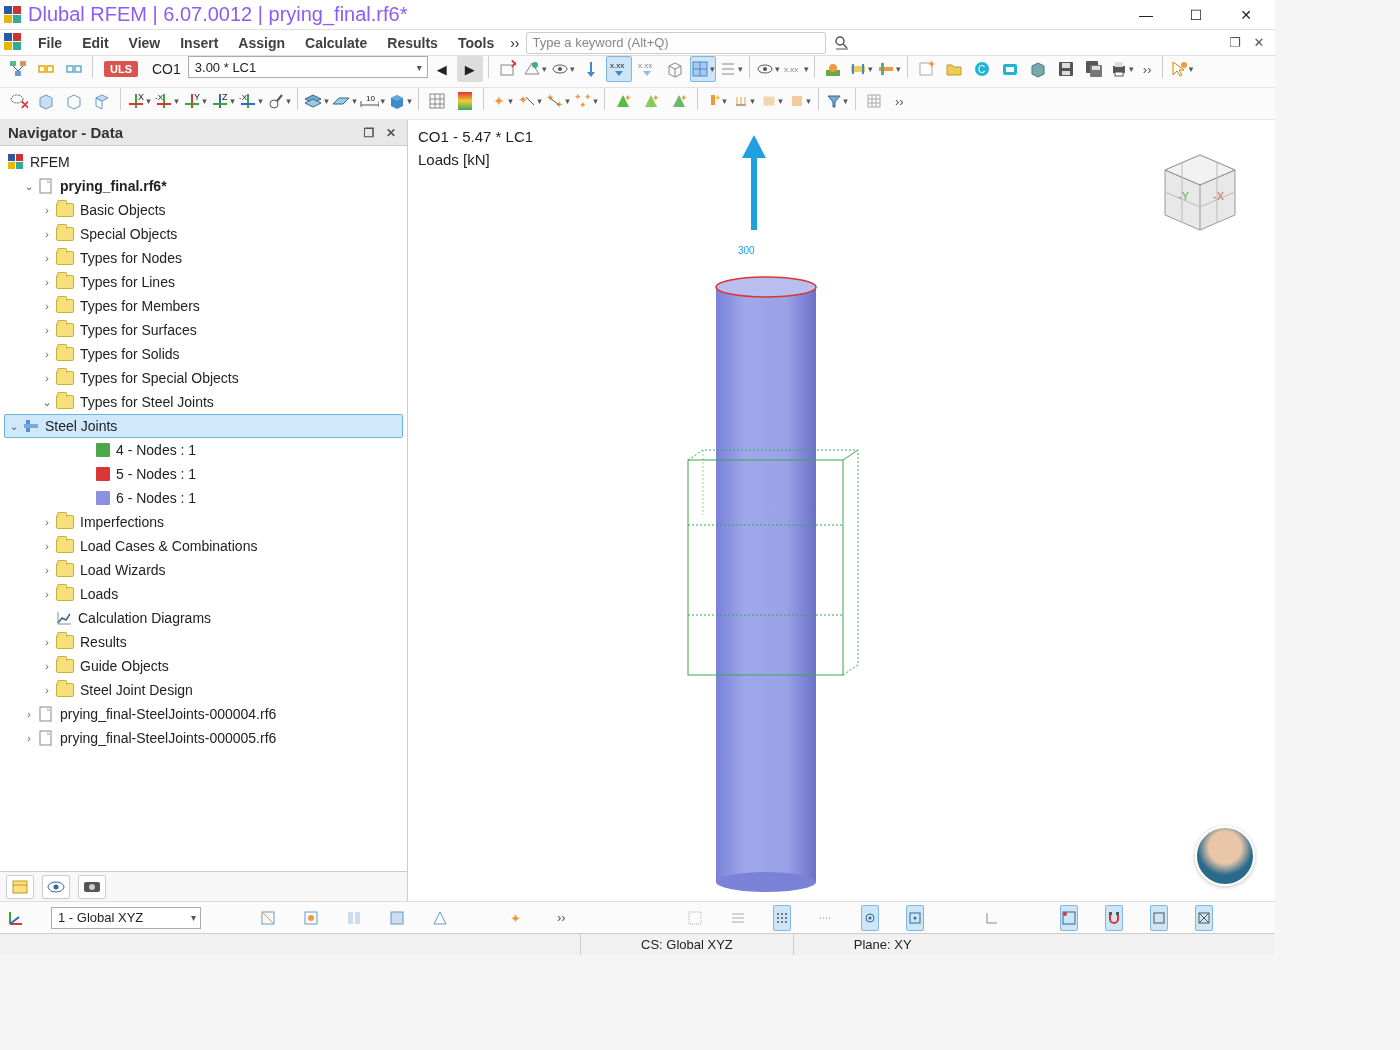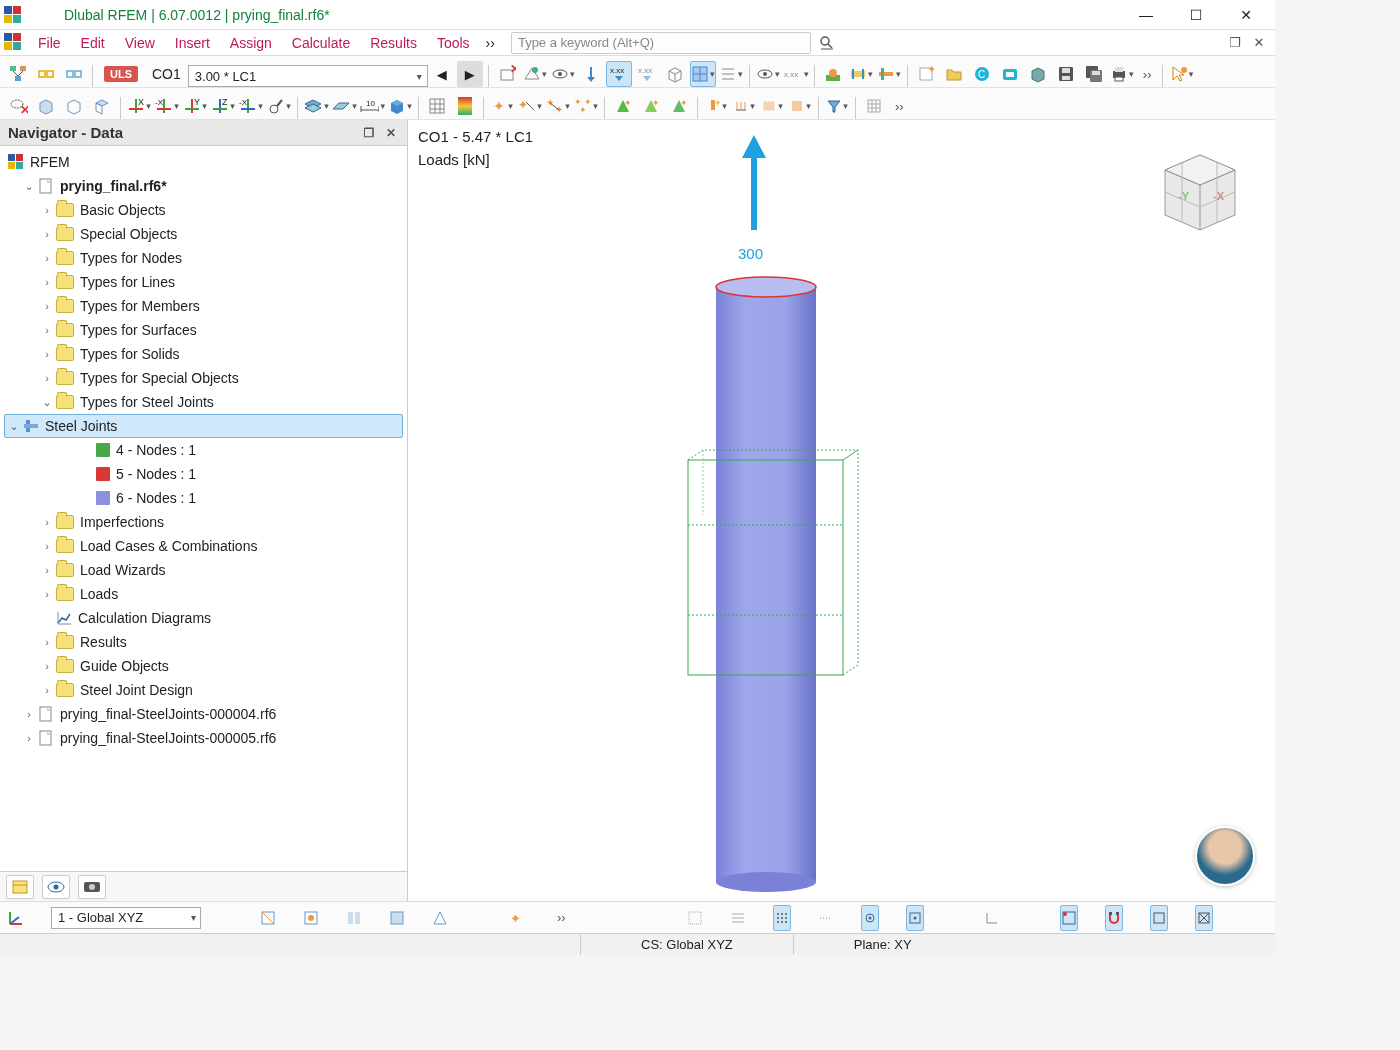--- a/index.html
+++ b/index.html
@@ -1,35 +1,35 @@
 <!DOCTYPE html>
 <html><head>
 <meta charset="utf-8">
 <style>
 * { box-sizing: border-box; margin: 0; padding: 0; font-family: "Segoe UI", Arial, sans-serif; }
 body { background: #f5f5f5; width: 1275px; height: 955px; overflow: hidden; font-size: 13px; color: #222; }
 
 
 .titlebar { height: 30px; background: #fff; border-bottom: 1px solid #ddd; display: flex; align-items: center; padding: 0 4px; }
 .titlebar .logo { width:18px; height:18px; margin-right:6px; display:flex; align-items:center; justify-content:center;}
-.titlebar .title { font-size: 14px; color:#15803d;margin-left:36px;}
+.titlebar .title { font-size: 20px; color:#8b5cf6;}
 .titlebar .winbtns { margin-left:auto; display:flex; gap:20px; padding-right:10px; }
 .winbtn { width:30px; height:20px; display:flex; align-items:center; justify-content:center; font-size:14px; cursor:default;}
 
 
 .menubar { height:26px; background:#fff; display:flex; align-items:center; padding:0 4px; border-bottom:1px solid #ddd; }
 .menubar .appicon { width:20px; height:20px; margin-right:4px;}
-.menubar .menuitem { padding:3px 10px; font-size:14px; color:#be185d; cursor:default;}
+.menubar .menuitem { padding:3px 10px; font-size:14px; color:#404040; cursor:default;font-weight:bold;}
 .menubar .more { padding:3px 6px; font-size:14px;}
-.menubar .search { margin-left:10px; flex:0 0 300px; height:22px; border:1px solid #ccc; background:#fdfdfd; color:#888; padding:0 6px; font-size:13px; display:flex; align-items:center; border-radius:2px;}
+.menubar .search { flex:0 0 300px; height:22px; border:1px solid #ccc; background:#fdfdfd; color:#888; padding:0 6px; font-size:13px; display:flex; align-items:center; border-radius:2px;}
 .menubar .right-icons { margin-left:auto; display:flex; gap:8px; padding-right:4px;}
 .righticon { width:16px; height:16px; display:flex; align-items:center; justify-content:center; color:#555;}
 
 
-.toolbar { height:32px; background:#fbfbfb; border-bottom:1px solid #e3e3e3; display:flex; align-items:flex-end; padding:0 4px; overflow:hidden;}
+.toolbar { height:32px; background:#fbfbfb; border-bottom:1px solid #e3e3e3; display:flex; align-items:flex-start; padding:0 4px; overflow:hidden;}
 .tb-btn { width:26px; height:26px; display:flex; align-items:center; justify-content:center; margin:0 1px; border-radius:2px; cursor:default; position:relative;}
 .tb-btn.wide { width:auto; padding:0 6px;}
 .tb-btn.active { background:#cde6f7; border:1px solid #7fb7e0;}
 .tb-sep { width:1px; height:22px; background:#ccc; margin:0 4px;}
 .tb-dd { font-size:9px; margin-left:1px; color:#555;}
 .uls-badge { background:#d9534f; color:#fff; font-size:11px; padding:2px 6px; border-radius:2px; font-weight:bold;}
 .combo { border:1px solid #aaa; background:#fff; height:22px; padding:0 20px 0 6px; font-size:13px; display:flex; align-items:center; position:relative; min-width:240px;}
 .combo::after { content:"▾"; position:absolute; right:5px; font-size:10px; color:#555;}
 
 
@@ -48,21 +48,21 @@
 .folder { width:18px; height:14px; background:#f6e07a; border:1px solid #cbb23e; border-radius:2px; margin:0 6px 0 2px; position:relative;}
 .folder::before { content:""; position:absolute; top:-4px; left:0; width:8px; height:4px; background:#f6e07a; border:1px solid #cbb23e; border-bottom:none; border-radius:2px 2px 0 0;}
 .fileicon{width:16px;height:16px;margin:0 6px 0 2px;display:flex;align-items:center;justify-content:center;}
 .colorbox{width:14px;height:14px;margin:0 6px 0 2px;border-radius:1px;}
 .indent1{padding-left:22px}.indent2{padding-left:40px}.indent3{padding-left:58px}.indent4{padding-left:94px}
 
 
 .viewport { flex:1; background:#fff; position:relative; overflow:hidden;}
 .vp-label { position:absolute; top:6px; left:10px; font-size:15px; color:#222; line-height:1.5;}
 .vp-arrow { position:absolute; left:50%; top:20px; transform:translateX(-50%);}
-.load-label { color:#19a3e0; font-size:15px;}
+.load-label { color:#19a3e0; font-size:10px;}
 .cube-nav { position:absolute; top:20px; right:20px;}
 
 
 .statusbar { height:22px; background:#f1f1f1; border-top:1px solid #ccc; display:flex; align-items:center; font-size:13px; color:#222;}
 .status-cell{padding:0 60px;border-left:1px solid #ccc;height:100%;display:flex;align-items:center;}
 .status-cell:first-child{border-left:none;flex:0 0 580px;padding:0;}
 
 
 .bottombar { height:32px; background:#fbfbfb; border-top:1px solid #ddd; display:flex; align-items:center; padding:0 6px;gap:25px;}
 .bottombar .combo2 { border:1px solid #aaa; background:#fff; height:22px; padding:0 18px 0 6px; font-size:13px; display:flex; align-items:center; position:relative; min-width:150px;}

